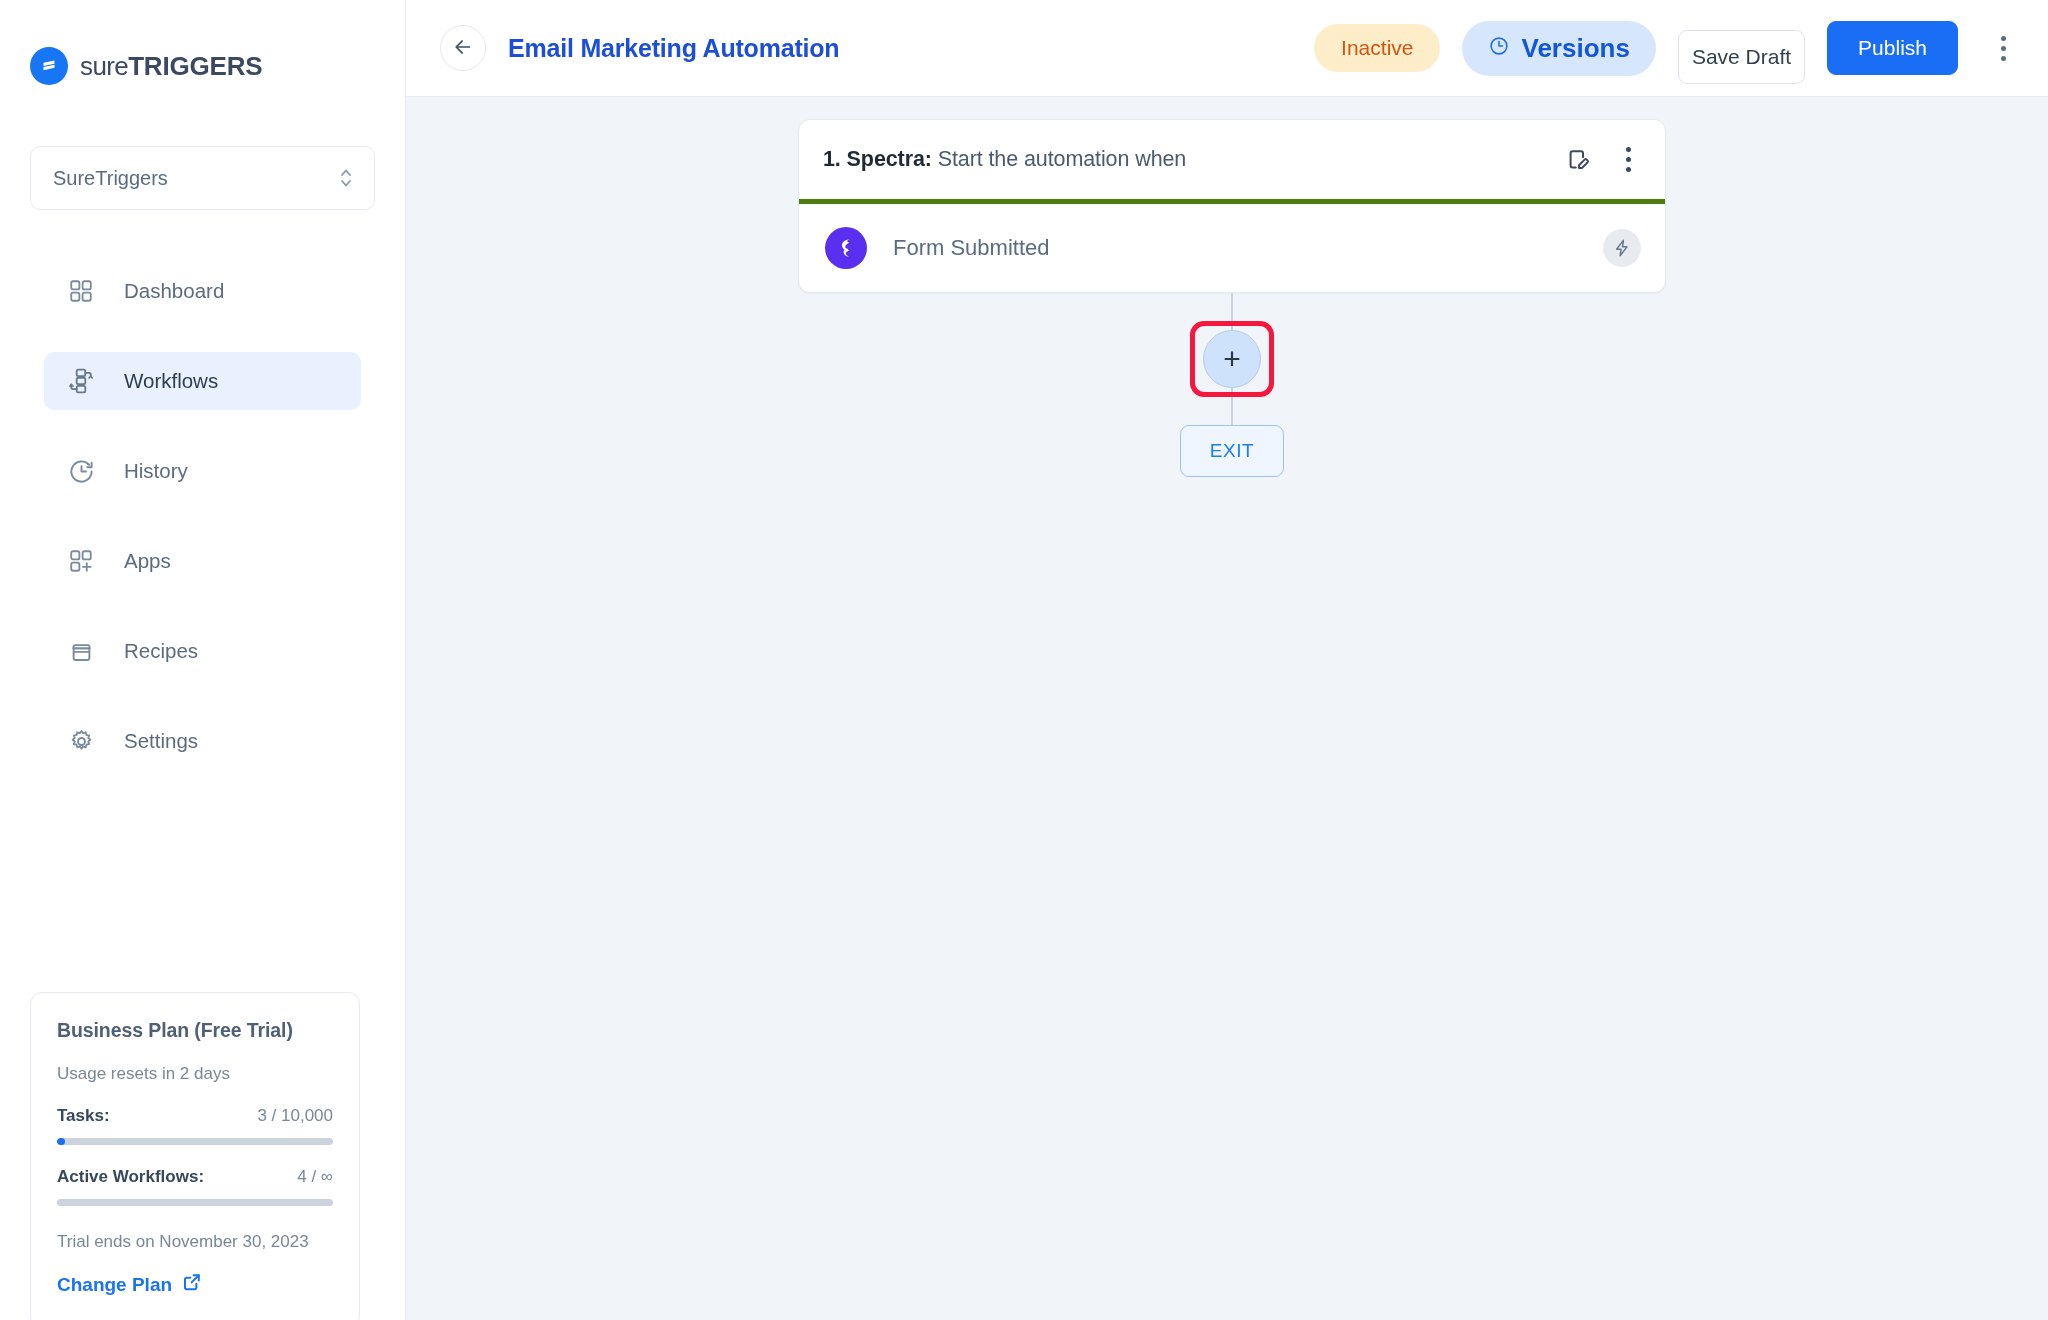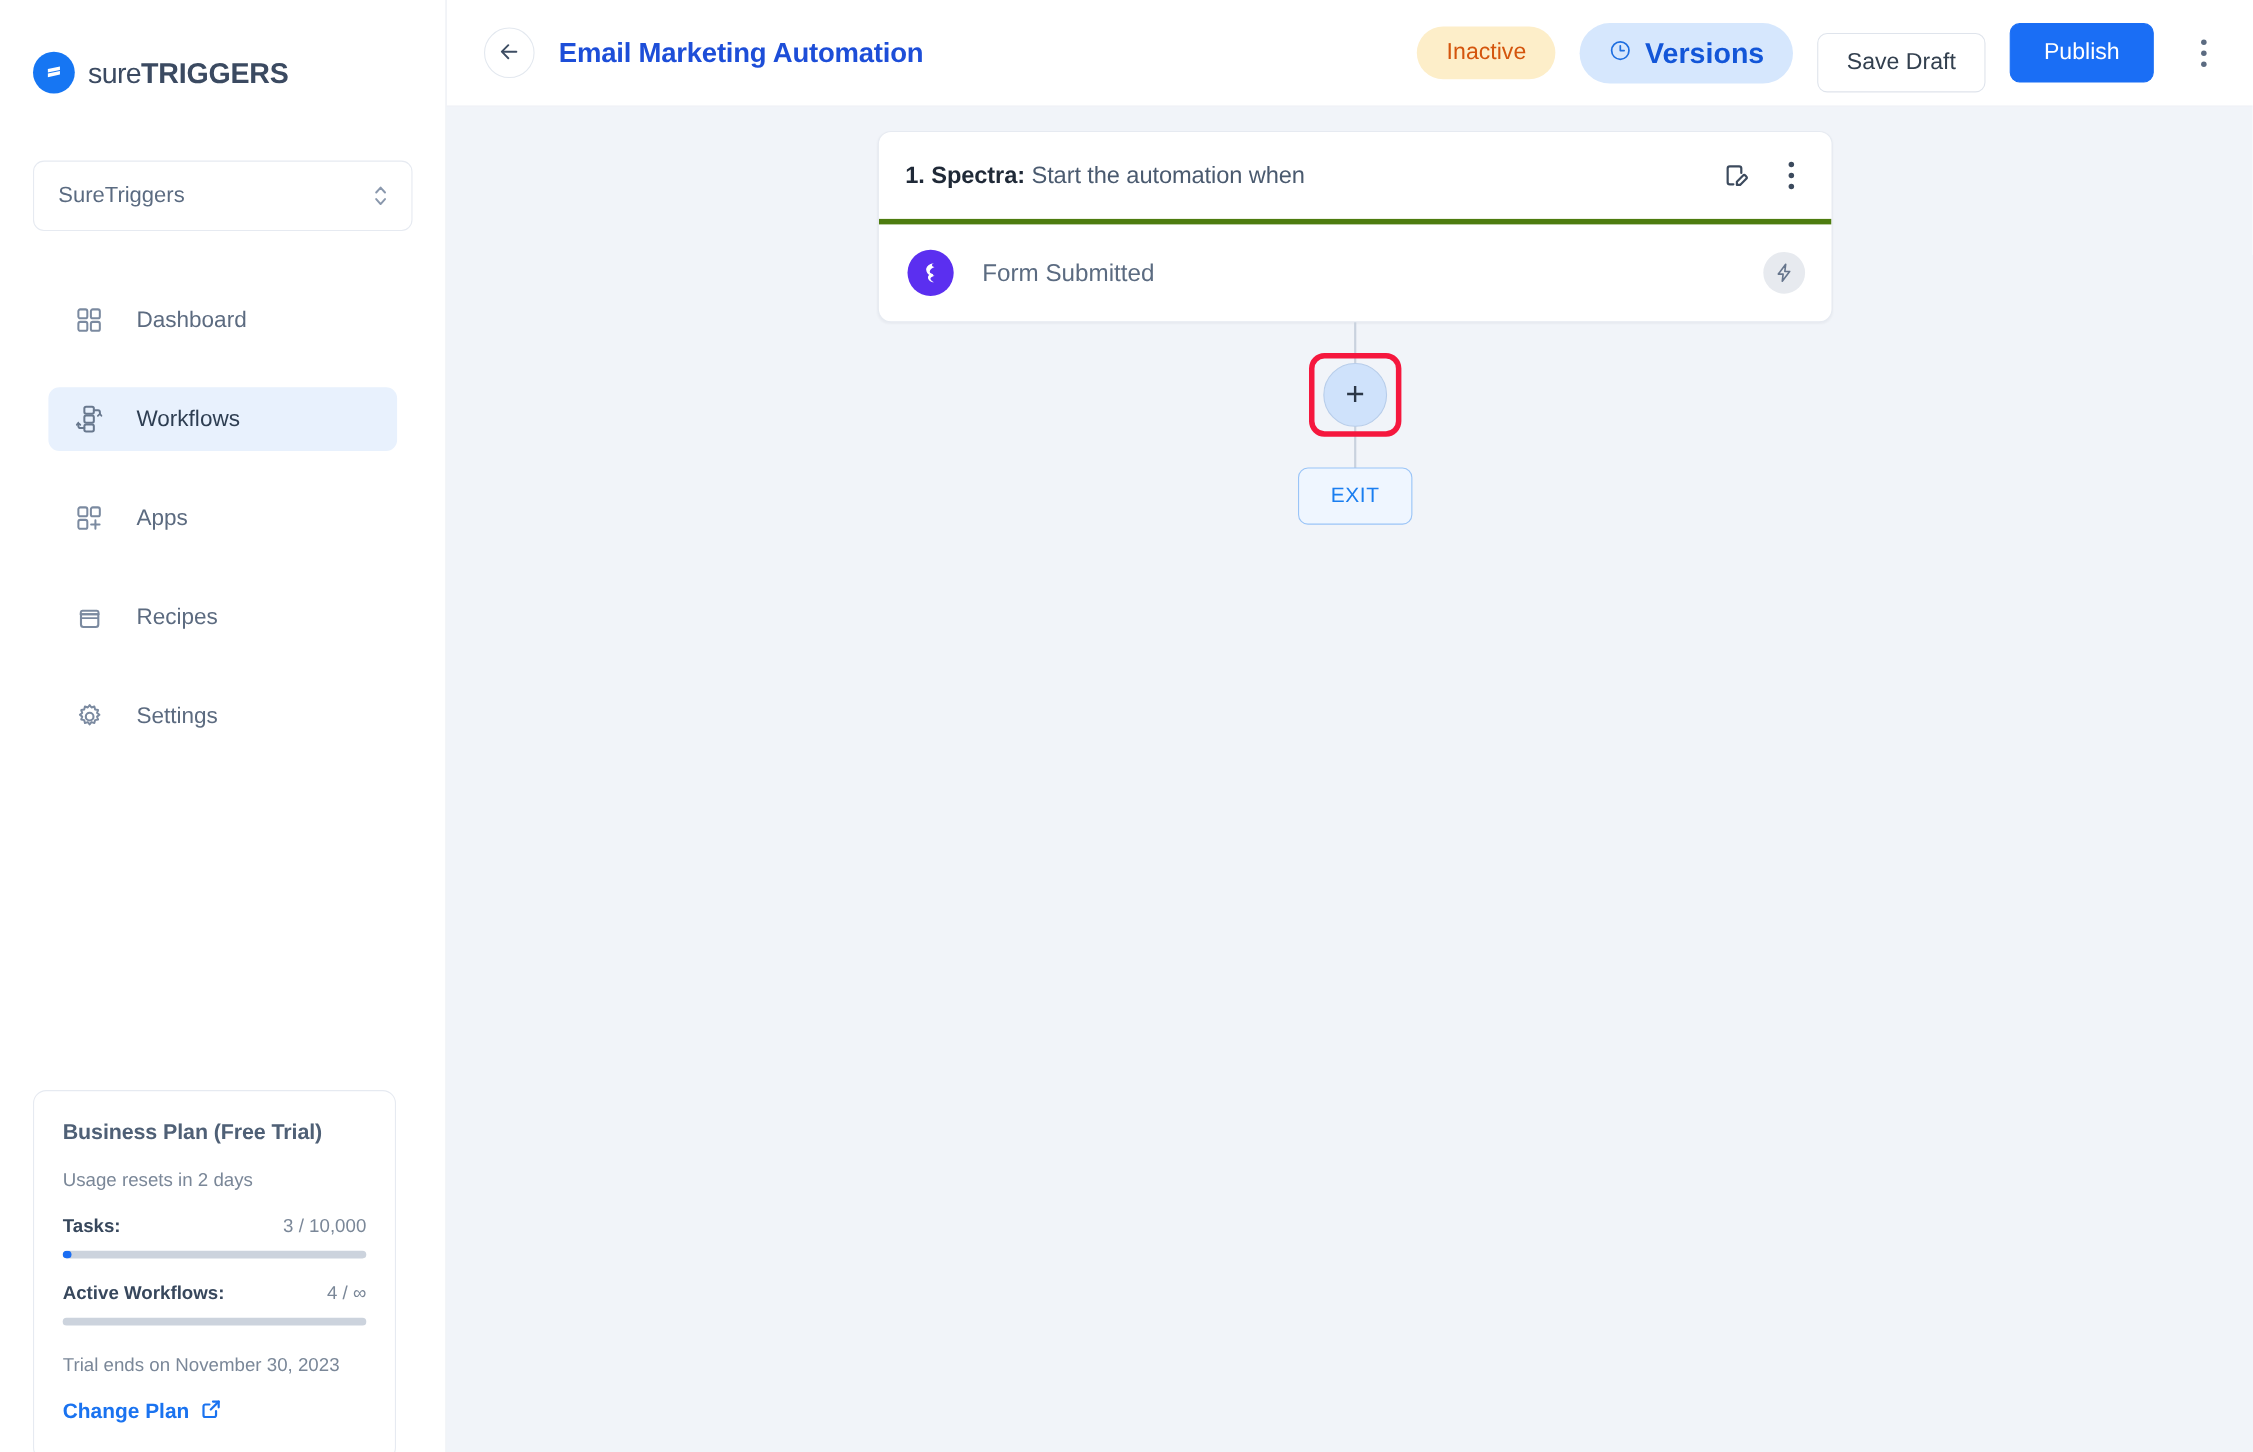--- a/index.html
+++ b/index.html
@@ -134,21 +134,21 @@
     border-radius: 999px;
     padding: 12px 26px;
     font-size: 26px; font-weight: 600;
     display: flex; align-items: center; gap: 11px;
     cursor: pointer;
   }
   .btn-save {
     background: #fff; color: #33404f;
     border: 1px solid #dfe4ec;
     border-radius: 9px;
-    padding: 14px 26px;
+    padding: 14px 13px;
     font-size: 21px; font-weight: 500;
     cursor: pointer;
     margin-top: 18px;
   }
   .btn-publish {
     background: #1a6ef5; color: #fff;
     border: 1px solid #1a6ef5;
     border-radius: 9px;
     padding: 14px 30px;
     font-size: 21px; font-weight: 500;
@@ -308,20 +308,30 @@
             <rect x="9" y="17.5" width="8" height="6" rx="1.5" stroke="#68788e" stroke-width="1.7"></rect>
             <path d="M17 5.5 h3.5 a1.6 1.6 0 0 1 1.6 1.6 v1.4" stroke="#68788e" stroke-width="1.7" stroke-linecap="round"></path>
             <path d="M20.4 10.2 l1.7-1.7 M22.1 8.5 l1.3 1.7" stroke="#68788e" stroke-width="1.5" stroke-linecap="round"></path>
             <path d="M9 20.5 H5.5 A1.6 1.6 0 0 1 3.9 18.9 V17.5" stroke="#68788e" stroke-width="1.7" stroke-linecap="round"></path>
             <path d="M5.6 17.8 l-1.7 -1.7 M3.9 16.1 l-1.3 1.7" stroke="#68788e" stroke-width="1.5" stroke-linecap="round"></path>
           </svg>
         </span>
         <span class="nav-label">Workflows</span>
       </div>
 
+      <div class="nav-item">
+        <span class="nav-icon">
+          <svg width="27" height="27" viewBox="0 0 24 24" fill="none" aria-hidden="true">
+            <path d="M21 12a9 9 0 1 1-2.3-6" stroke="#7b8aa0" stroke-width="1.7" stroke-linecap="round"></path>
+            <path d="M21 4.2 V8.2 H17.2" stroke="#7b8aa0" stroke-width="1.7" stroke-linecap="round" stroke-linejoin="round"></path>
+            <path d="M12 7.2 V12 H16" stroke="#7b8aa0" stroke-width="1.7" stroke-linecap="round" stroke-linejoin="round"></path>
+          </svg>
+        </span>
+        <span class="nav-label">History</span>
+      </div>
 
       <div class="nav-item">
         <span class="nav-icon">
           <svg width="26" height="26" viewBox="0 0 24 24" fill="none" aria-hidden="true">
             <rect x="3" y="3" width="7.5" height="7.5" rx="1.6" stroke="#7b8aa0" stroke-width="1.7"></rect>
             <rect x="13.5" y="3" width="7.5" height="7.5" rx="1.6" stroke="#7b8aa0" stroke-width="1.7"></rect>
             <rect x="3" y="13.5" width="7.5" height="7.5" rx="1.6" stroke="#7b8aa0" stroke-width="1.7"></rect>
             <path d="M17.3 13.9 V21 M13.7 17.4 H20.8" stroke="#7b8aa0" stroke-width="1.7" stroke-linecap="round"></path>
           </svg>
         </span>

